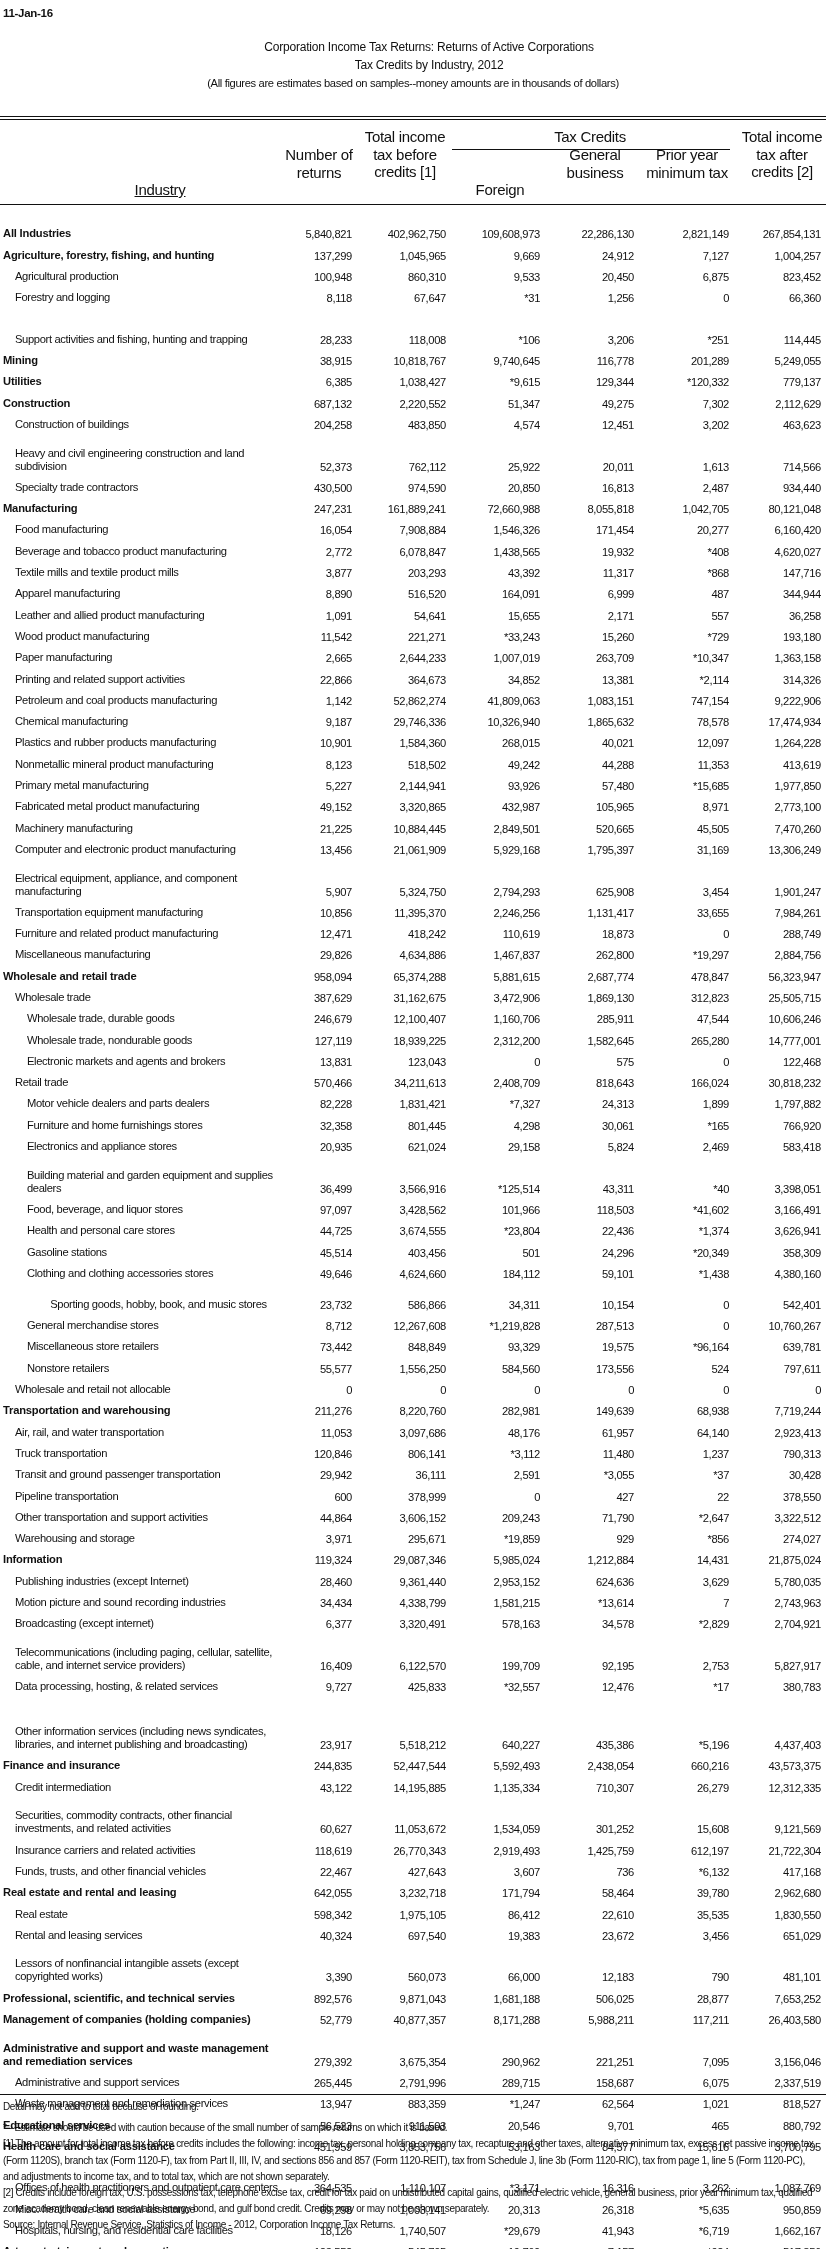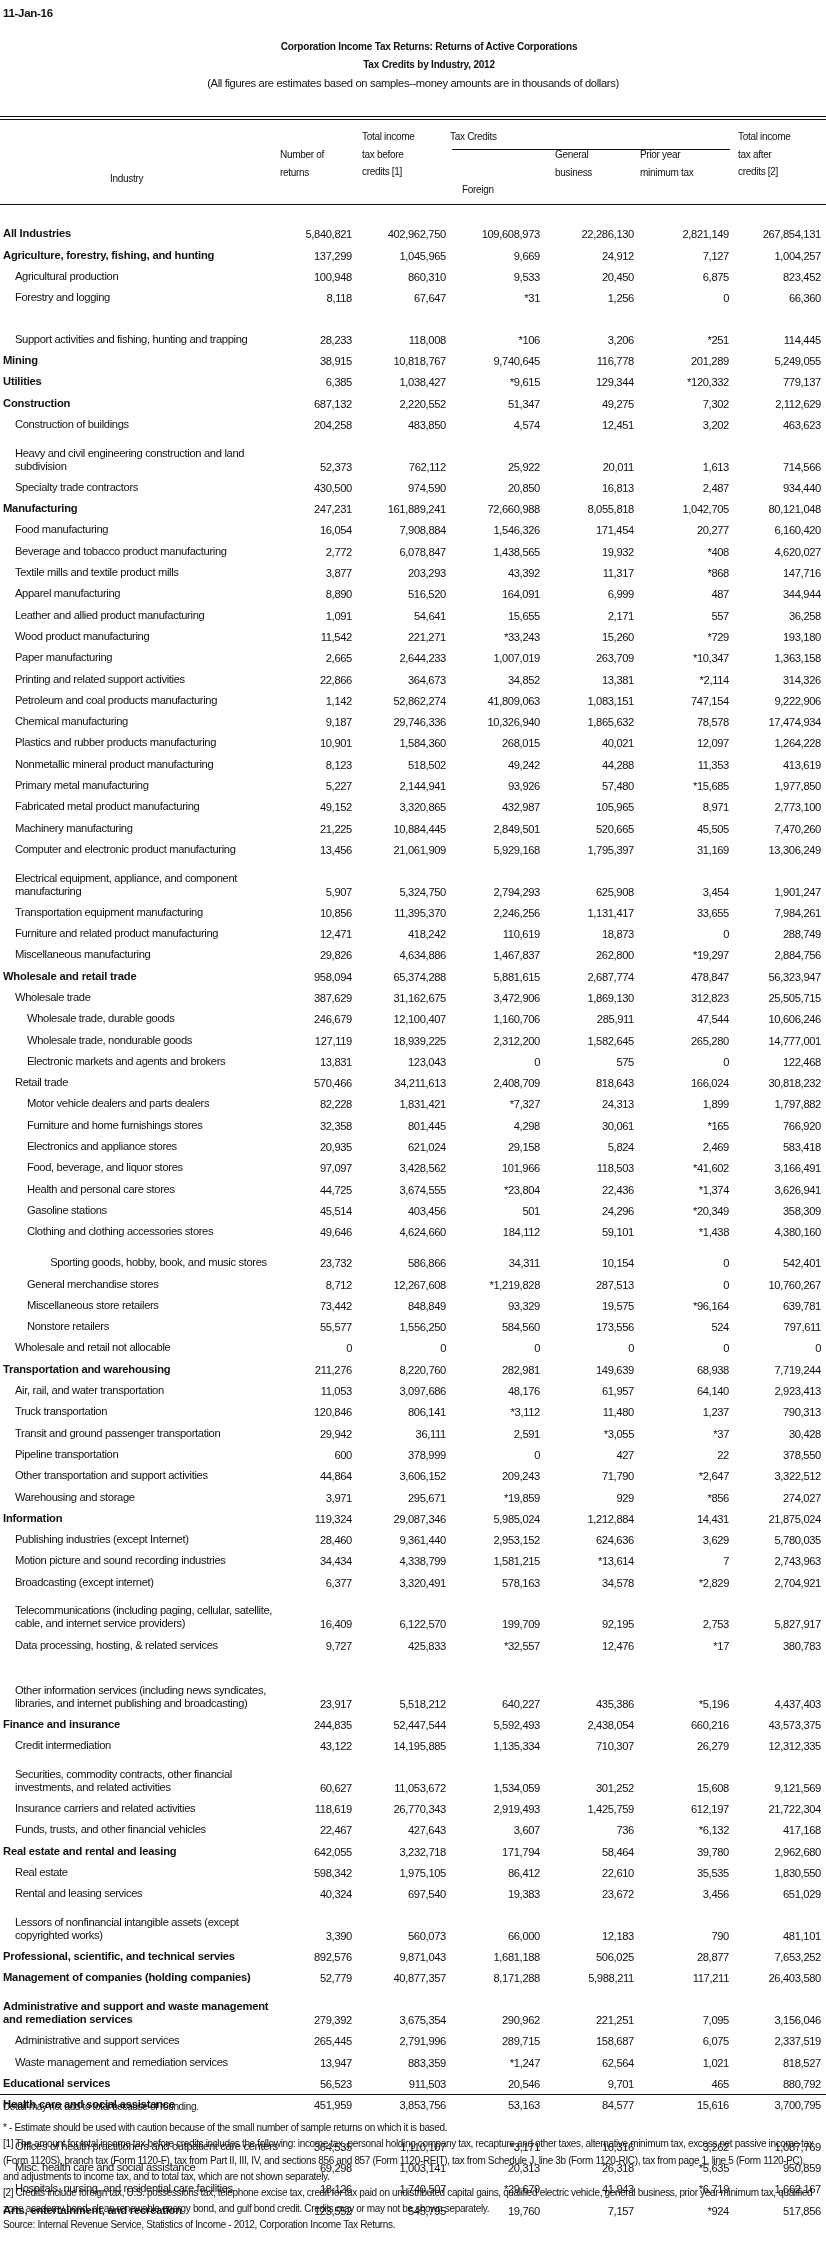--- a/index.html
+++ b/index.html
@@ -4,25 +4,25 @@
 <style>
   html, body { margin: 0; padding: 0; background: #ffffff; }
   body {
     width: 826px; height: 2249px; overflow: hidden; position: relative;
     font-family: "Liberation Sans", "DejaVu Sans", sans-serif;
     color: #111; font-size: 11.2px;
   }
   .date { position: absolute; left: 3px; top: 7px; font-weight: bold; font-size: 11.5px; letter-spacing: -0.3px; }
   .titles { position: absolute; left: 0; width: 826px; top: 38px; text-align: center; }
   .titles div { line-height: 18px; }
-  .t1, .t2 { font-weight: bold; font-size: 10px; letter-spacing: -0.2px; margin-left: 32px; }
+  .t1, .t2 { font-weight: normal; font-size: 12px; letter-spacing: -0.2px; margin-left: 32px; }
   .t3 { font-size: 11.2px; letter-spacing: -0.35px; }
   .rule-top { position: absolute; left: 0; width: 826px; top: 116px; height: 0; border-top: 1.5px solid #111; }
   .rule-top2 { position: absolute; left: 0; width: 826px; top: 119px; height: 0; border-top: 1.5px solid #111; }
-  .hdr { position: absolute; font-size: 10px; letter-spacing: -0.3px; line-height: 17.5px; text-align: left; }
+  .hdr { position: absolute; font-size: 15px; letter-spacing: -0.3px; line-height: 17.5px; text-align: center; }
   .hdr-rule { position: absolute; border-top: 1.3px solid #111; }
   .rule-head-bottom { position: absolute; left: 0; width: 826px; top: 204px; border-top: 1.5px solid #111; }
   table.data {
     position: absolute; left: 0; top: 220px; width: 826px; border-collapse: collapse;
     table-layout: fixed; font-size: 11.2px; letter-spacing: -0.35px;
   }
   table.data td { padding: 0; height: 20.3px; line-height: 13px; vertical-align: bottom; white-space: nowrap; }
   table.data td.num { text-align: right; }
   table.data td.ind { white-space: normal; padding-bottom: 1px; }
   tr.lvl0 td.ind { font-weight: bold; padding-left: 3px; }
@@ -44,21 +44,21 @@
 
 <div class="titles">
   <div class="t1">Corporation Income Tax Returns: Returns of Active Corporations</div>
   <div class="t2">Tax Credits by Industry, 2012</div>
   <div class="t3">(All figures are estimates based on samples--money amounts are in thousands of dollars)</div>
 </div>
 
 <div class="rule-top"></div>
 <div class="rule-top2"></div>
 
-<div class="hdr" style="left:110px;width:100px;top:170px;">Industry</div>
+<div class="hdr" style="left:110px;width:100px;top:181px;text-decoration:underline;">Industry</div>
 
 <div class="hdr" style="left:280px;width:78px;top:146px;">
   <div>Number of</div>
   <div>returns</div>
 </div>
 
 <div class="hdr" style="left:362px;width:86px;top:128px;">
   <div>Total income</div>
   <div>tax before</div>
   <div>credits [1]</div>
@@ -502,20 +502,30 @@
       <tr class="lvl2">
         <td class="ind"><span class="lab">Electronics and appliance stores</span></td>
         <td class="num">20,935</td>
         <td class="num">621,024</td>
         <td class="num">29,158</td>
         <td class="num">5,824</td>
         <td class="num">2,469</td>
         <td class="num">583,418</td>
         <td></td>
       </tr>
+      <tr class="lvl2 tall">
+        <td class="ind"><span class="lab">Building material and garden equipment and supplies dealers</span></td>
+        <td class="num">36,499</td>
+        <td class="num">3,566,916</td>
+        <td class="num">*125,514</td>
+        <td class="num">43,311</td>
+        <td class="num">*40</td>
+        <td class="num">3,398,051</td>
+        <td></td>
+      </tr>
       <tr class="lvl2">
         <td class="ind"><span class="lab">Food, beverage, and liquor stores</span></td>
         <td class="num">97,097</td>
         <td class="num">3,428,562</td>
         <td class="num">101,966</td>
         <td class="num">118,503</td>
         <td class="num">*41,602</td>
         <td class="num">3,166,491</td>
         <td></td>
       </tr>

